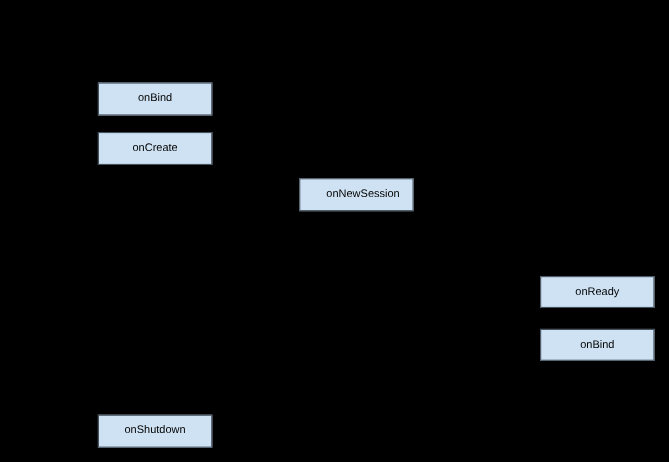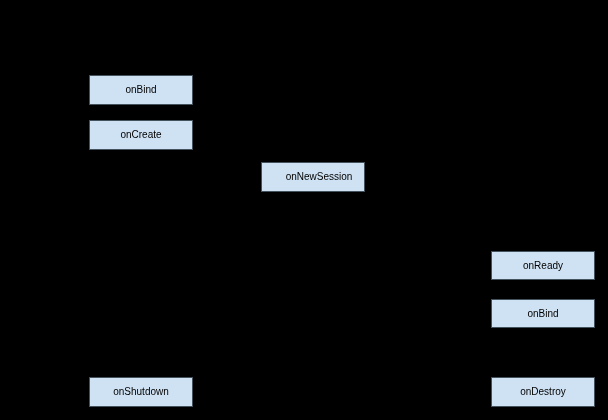--- a/index.html
+++ b/index.html
@@ -24,31 +24,30 @@
     border: 1px solid var(--node-border, #44525e);
     color: var(--node-text-color, #000000);
     font-size: 10px;
     line-height: 28px;
     text-align: center;
     white-space: nowrap;
     user-select: none;
   }
   #n-onbind       { left: 89px;  top: 75px;  }
   #n-onready      { left: 89px;  top: 120px; }
-  #n-onnewsession { left: 261px; top: 162px; padding-left: 12px; }
+  #n-onnewsession { left: 272px; top: 162px; padding-left: 12px; }
   #n-oncreate     { left: 491px; top: 203px; }
   #n-onshow       { left: 491px; top: 251px; height: 29px; line-height: 27px; }
   #n-onhide       { left: 491px; top: 299px; height: 29px; line-height: 27px; }
   #n-onshutdown   { left: 89px;  top: 377px; }
   #n-ondestroy    { left: 491px; top: 377px; }
 </style>
 </head>
 <body>
 
 <div id="canvas">
   <div class="node" id="n-onbind">onBind</div>
   <div class="node" id="n-onready">onCreate</div>
   <div class="node" id="n-onnewsession">onNewSession</div>
   <div class="node" id="n-onshow">onReady</div>
   <div class="node" id="n-onhide">onBind</div>
   <div class="node" id="n-onshutdown">onShutdown</div>
-  <div class="node" id="n-ondestroy">onDestroy</div>
 </div>
 
 </body></html>

